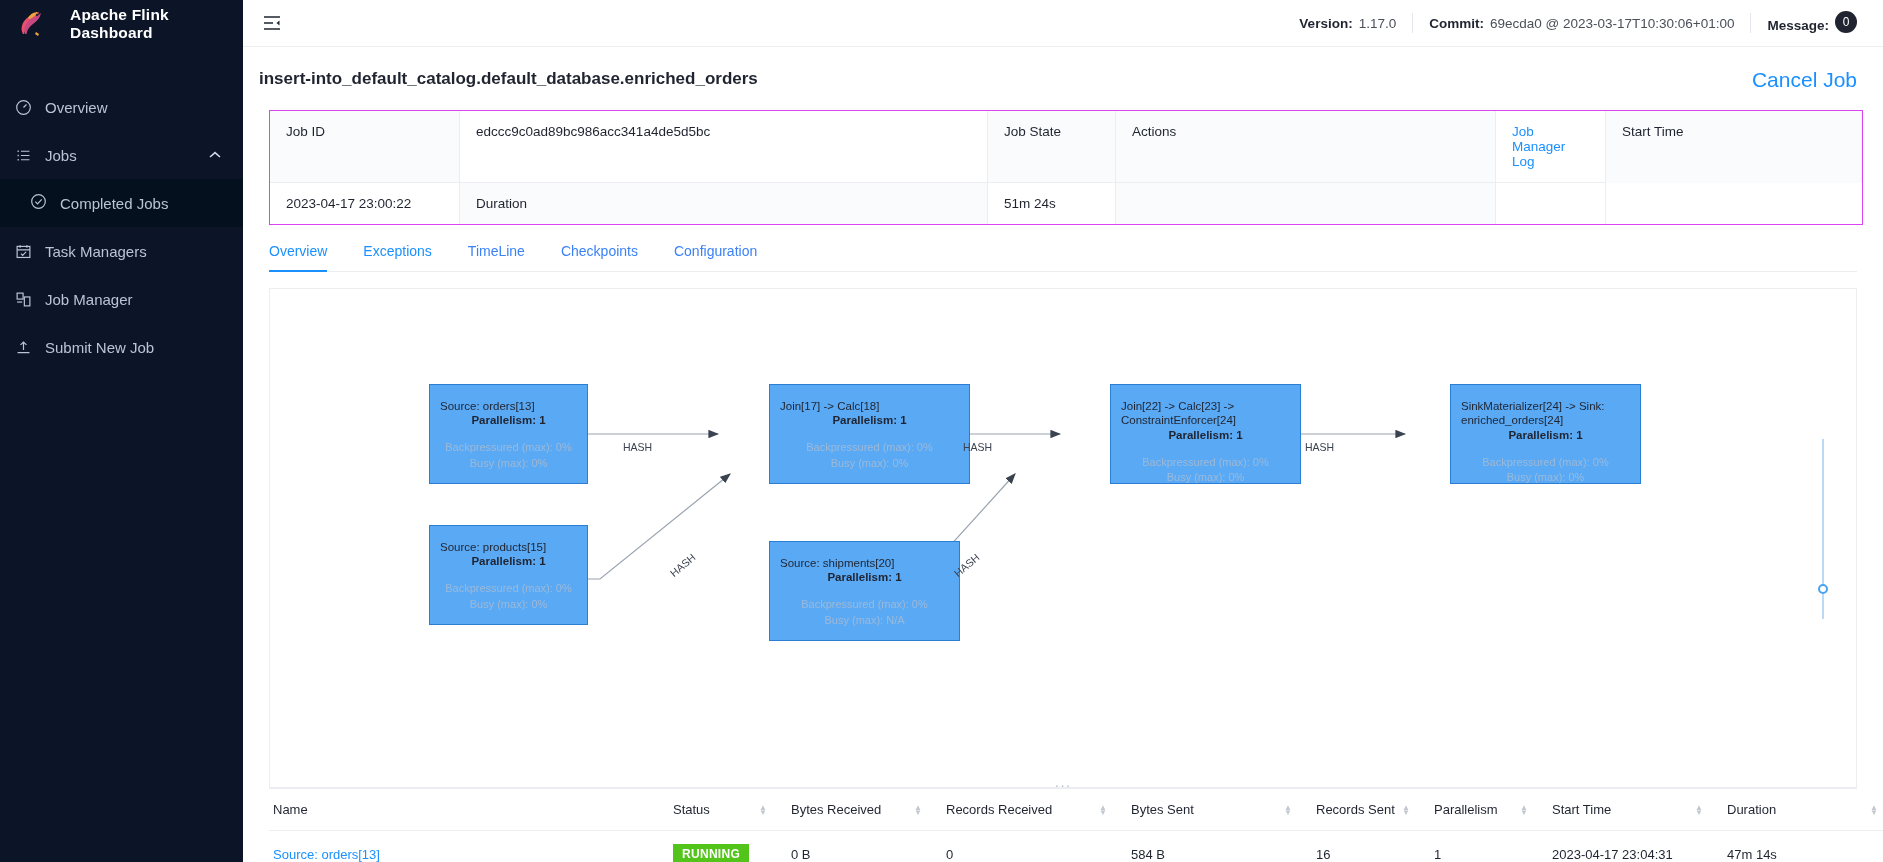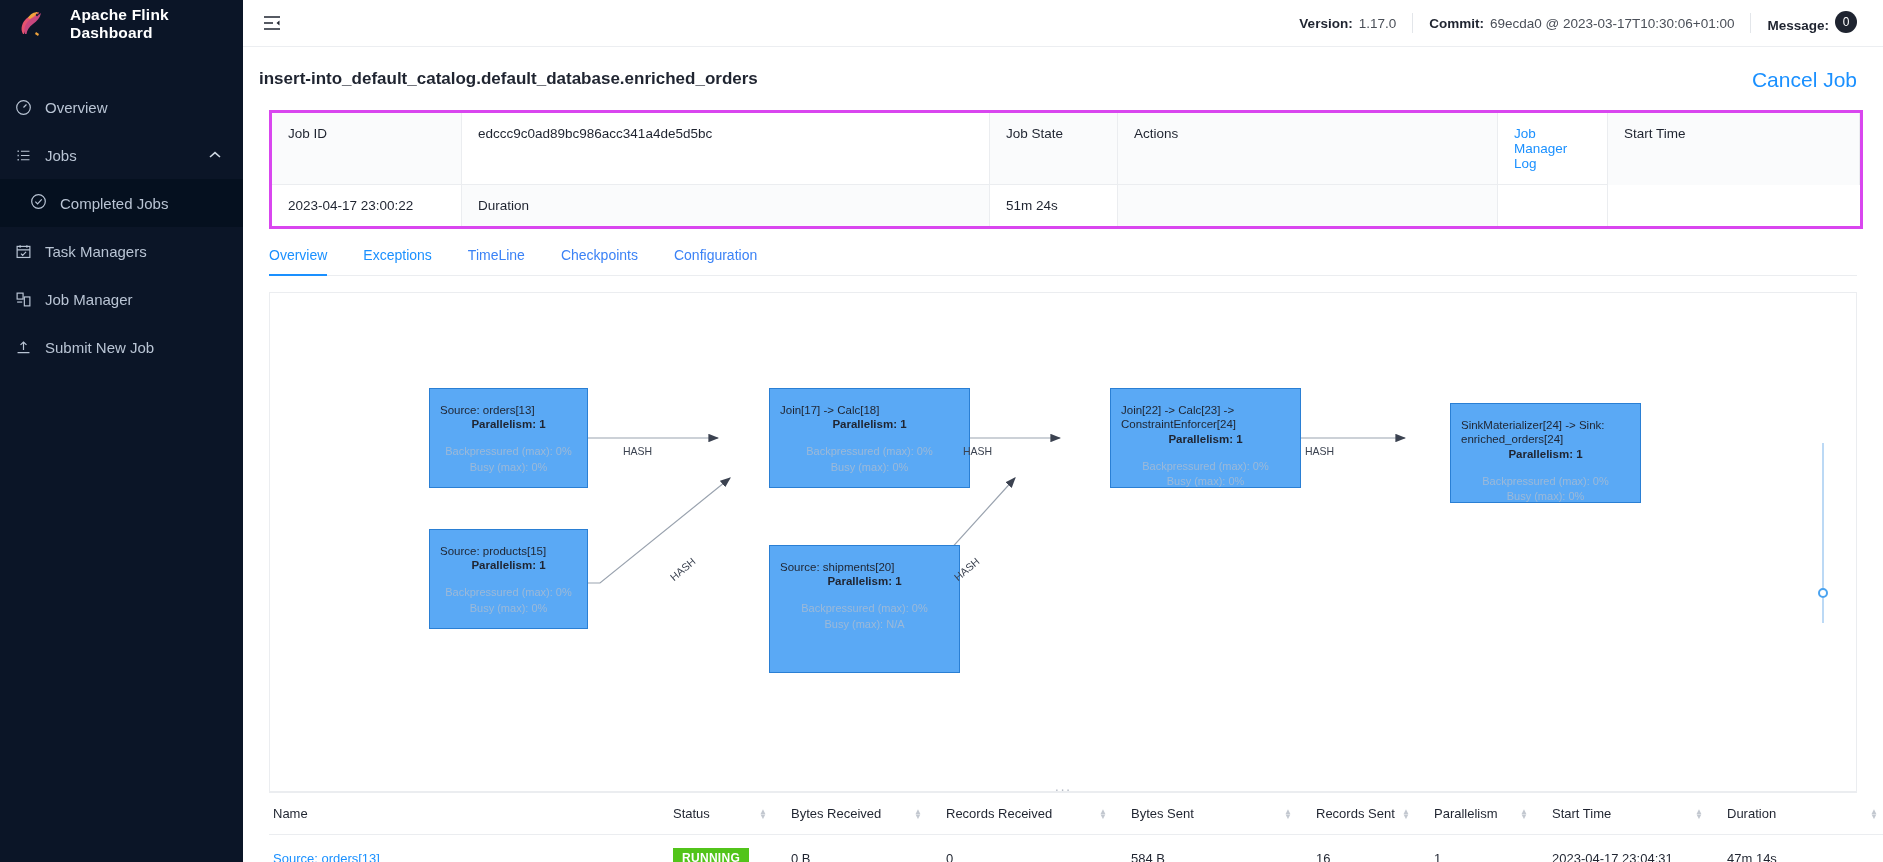--- a/index.html
+++ b/index.html
@@ -55,21 +55,21 @@
     background: #1f2430; color: #fff; font-size: 12px;
     display: flex; align-items: center; justify-content: center;
   }
 
   .content { flex: 1; background: #fff; overflow: hidden; position: relative;}
   .page-head { padding: 22px 26px 0 16px; display: flex; align-items: flex-start;}
   .page-title { font-size: 17px; font-weight: bold; color: #1f2430; }
   .cancel-job { margin-left: auto; color: #1a90ff; font-size: 21px; cursor: pointer; line-height: 1;}
 
   .info-table {
-    margin: 20px 20px 0 26px; border: 3px solid #d946ef;
+    margin: 20px 20px 0 26px; border: 1px solid #d946ef;
     display: grid; grid-template-columns: 190px 528px 128px 380px 110px auto;
     font-size: 13.5px; color: #1f2430;
   }
   .cellk { background: #fafbfc; border-bottom: 1px solid #ebedf0; border-right: 1px solid #ebedf0; padding: 13px 16px; }
   .cellv { background: #fff; border-bottom: 1px solid #ebedf0; border-right: 1px solid #ebedf0; padding: 13px 16px; }
   .info-table > div:nth-last-child(-n+6) { border-bottom: none; }
   .badge-run {
     background: #52c41a; color: #fff; font-weight: bold; font-size: 12px;
     padding: 3px 9px; display: inline-block; letter-spacing: .3px;
   }
@@ -302,35 +302,35 @@
           <div class="n-m2">Busy (max): 0%</div>
         </div>
 
         <div class="node" style="left:840px;top:95px;width:191px;height:100px;">
           <div class="n-title">Join[22] -&gt; Calc[23] -&gt; ConstraintEnforcer[24]</div>
           <div class="n-par">Parallelism: 1</div>
           <div class="n-m">Backpressured (max): 0%</div>
           <div class="n-m2">Busy (max): 0%</div>
         </div>
 
-        <div class="node" style="left:1180px;top:110px;width:191px;height:100px;">
+        <div class="node" style="left:1180px;top:95px;width:191px;height:100px;">
           <div class="n-title">SinkMaterializer[24] -&gt; Sink: enriched_orders[24]</div>
           <div class="n-par">Parallelism: 1</div>
           <div class="n-m">Backpressured (max): 0%</div>
           <div class="n-m2">Busy (max): 0%</div>
         </div>
 
         <div class="node" style="left:159px;top:236px;width:159px;height:100px;">
           <div class="n-title">Source: products[15]</div>
           <div class="n-par">Parallelism: 1</div>
           <div class="n-m">Backpressured (max): 0%</div>
           <div class="n-m2">Busy (max): 0%</div>
         </div>
 
-        <div class="node" style="left:499px;top:252px;width:191px;height:128px;">
+        <div class="node" style="left:499px;top:252px;width:191px;height:100px;">
           <div class="n-title">Source: shipments[20]</div>
           <div class="n-par">Parallelism: 1</div>
           <div class="n-m">Backpressured (max): 0%</div>
           <div class="n-m2">Busy (max): N/A</div>
         </div>
 
         <div class="edge-label" style="left:353px;top:152px;">HASH</div>
         <div class="edge-label" style="left:693px;top:152px;">HASH</div>
         <div class="edge-label" style="left:1035px;top:152px;">HASH</div>
         <div class="edge-label" style="left:398px;top:270px;transform:rotate(-40deg);">HASH</div>

